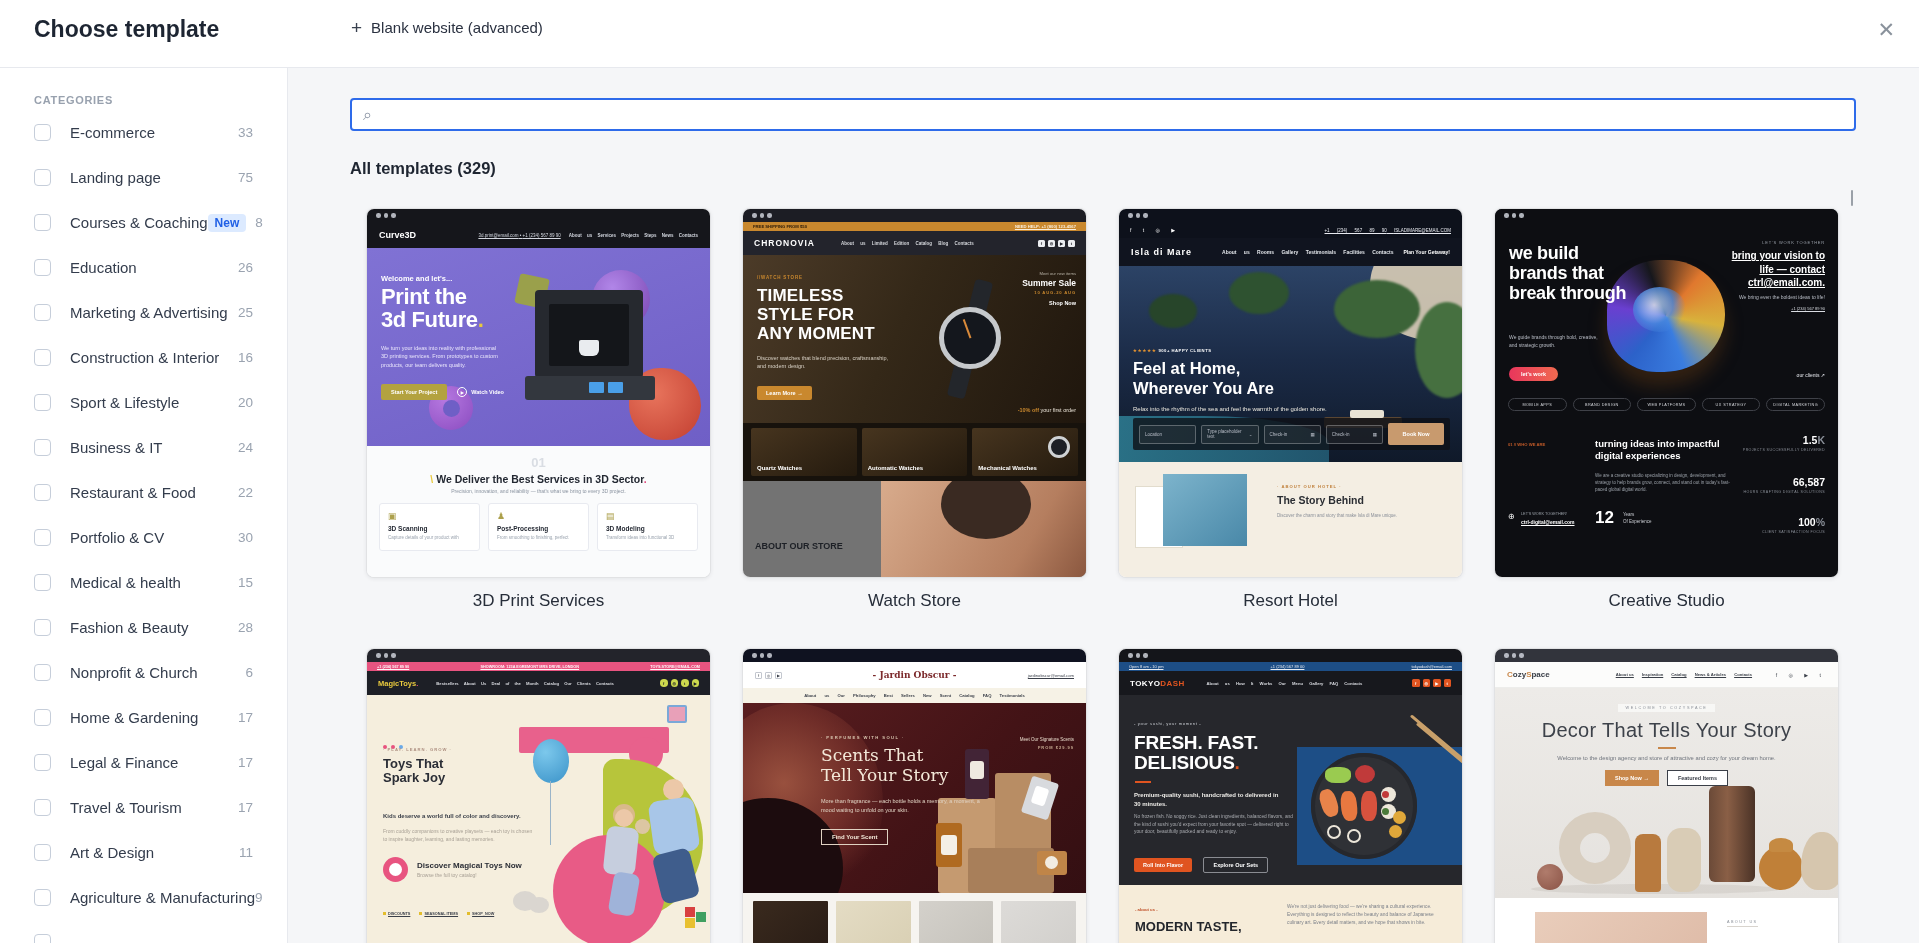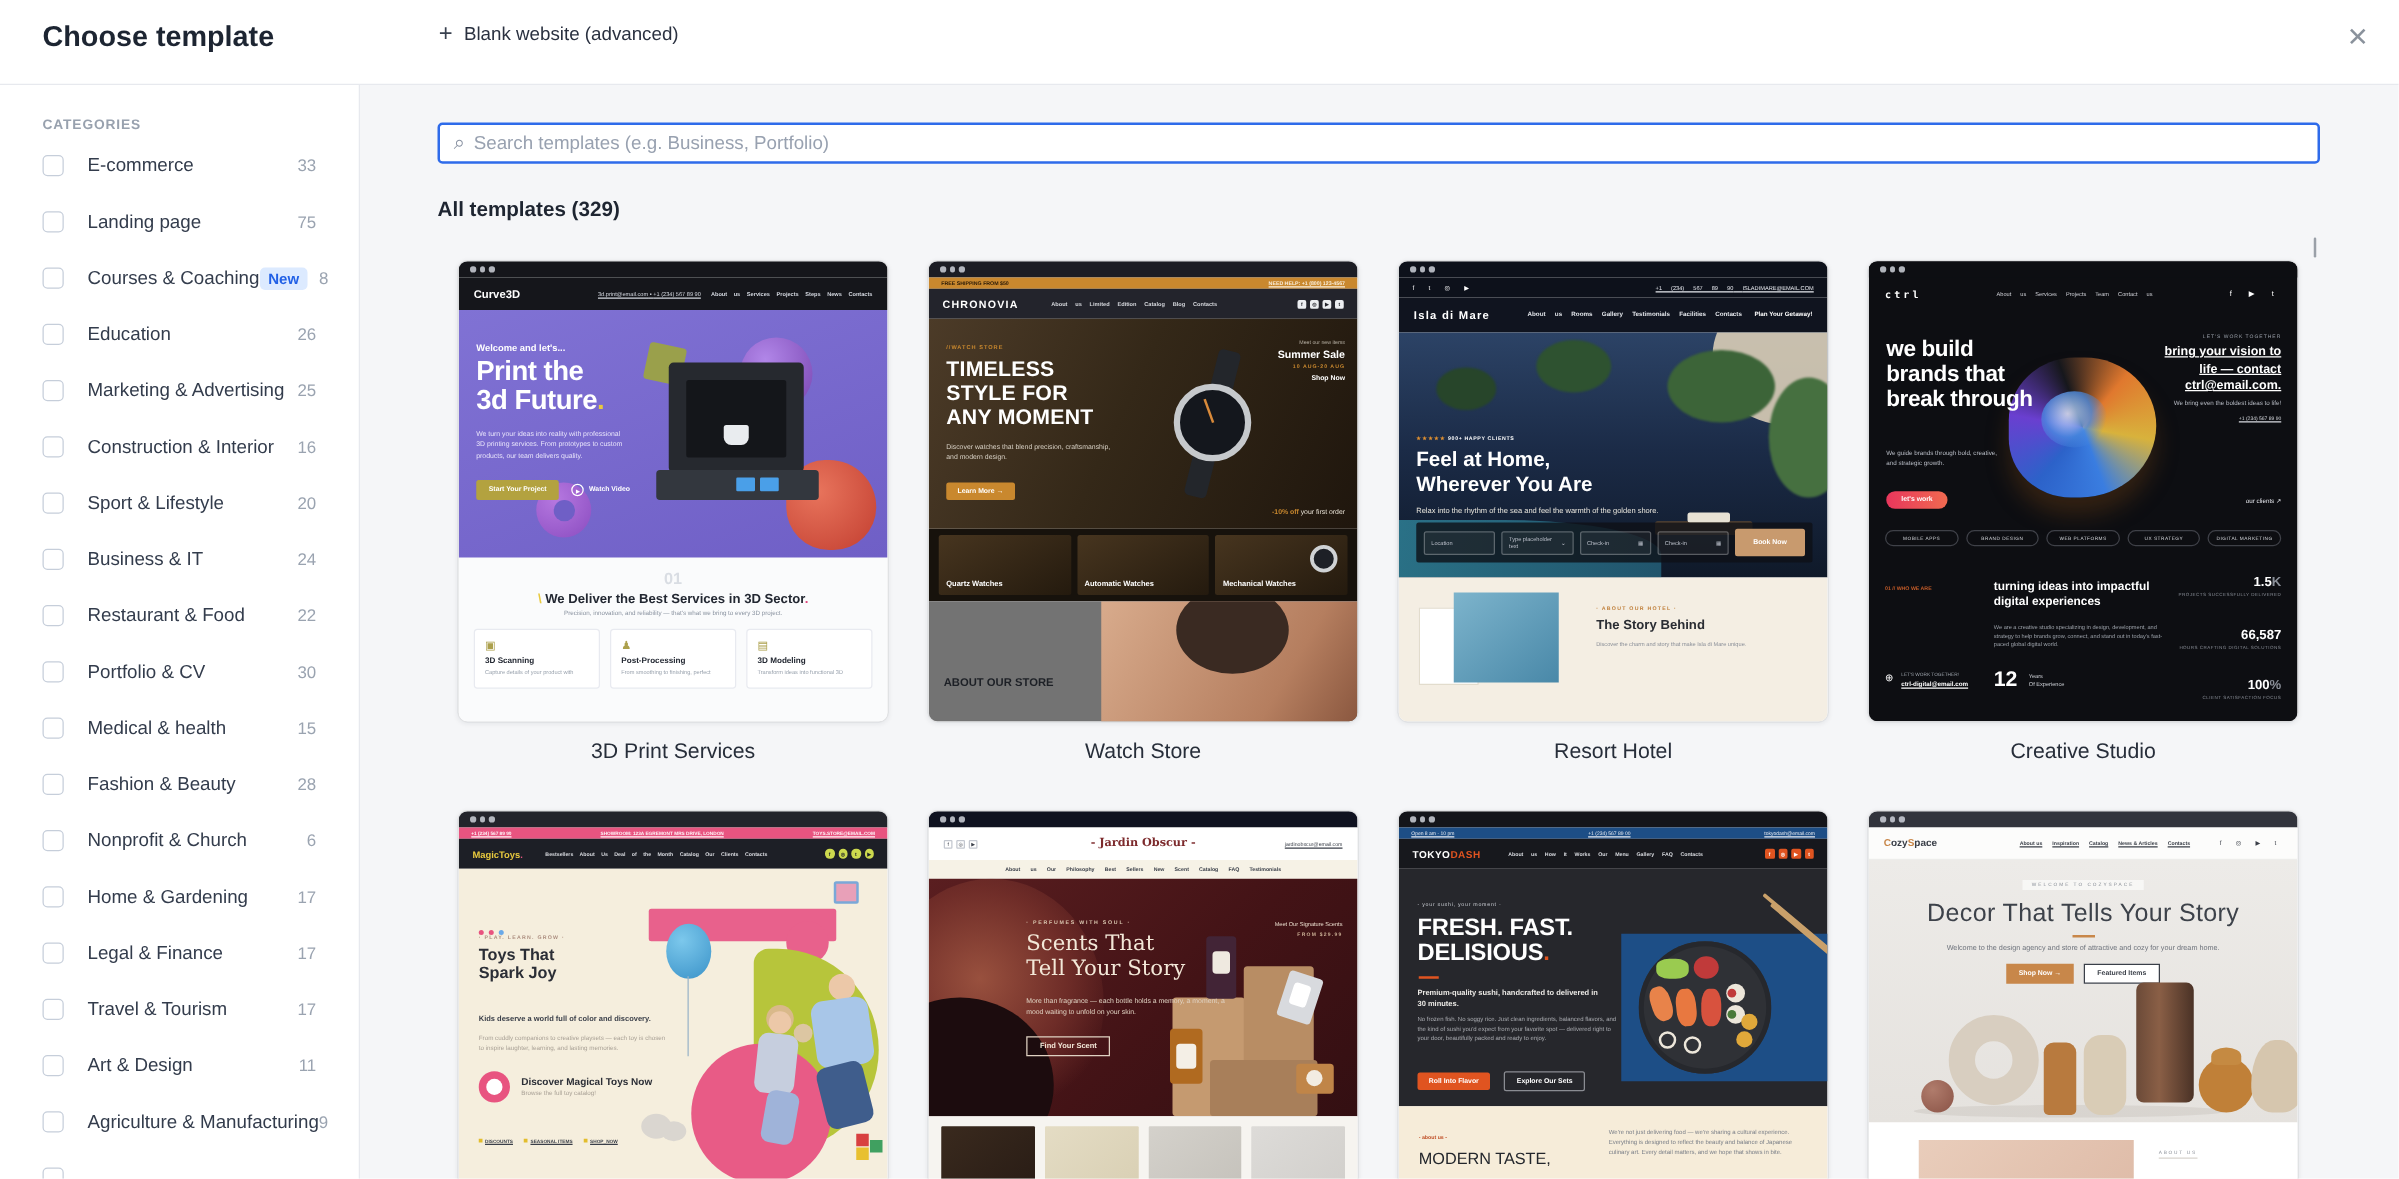--- a/index.html
+++ b/index.html
@@ -275,21 +275,21 @@
   .c7 .btn2 { display:inline-block; border:1px solid #8a8c92; color:#fff; font-size:5.5px;
               font-weight:700; padding:4px 9px; border-radius:2px; margin-left:7px; }
   .c7 .bluebox { position:absolute; left:178px; top:52px; width:170px; height:118px; background:#1d4e86; }
   .c7 .platter { position:absolute; left:14px; top:6px; width:106px; height:106px; border-radius:50%;
                  background:#2f3136; box-shadow:inset 0 0 0 4px #26282d; }
   .c7 .s { position:absolute; border-radius:50%; }
   .c7 .stick { position:absolute; width:84px; height:3px; background:#c9a06a; border-radius:2px;
                transform:rotate(40deg); }
   .c7 .about { position:absolute; left:0; right:0; top:236px; height:134px; background:#f6ecd9; }
   .c7 .ak { position:absolute; left:16px; top:22px; font-size:4.2px; font-weight:700; color:#c05028; }
-  .c7 .ah { position:absolute; left:16px; top:34px; font-size:13px; font-weight:400; color:#23262c; }
+  .c7 .ah { position:absolute; left:16px; top:34px; font-size:13px; font-weight:700; color:#23262c; }
   .c7 .at { position:absolute; left:168px; top:18px; width:164px; font-size:4.8px; line-height:1.65; color:#7a7f88; }
 
   
   .c8 .chrome { background:#32343c; }
   .c8 .head { height:26px; background:#fcfcfb; display:flex; align-items:center; padding:0 12px;
               border-bottom:1px solid #ededeb; }
   .c8 .logo { font-size:8px; font-weight:700; color:#3a3f48; }
   .c8 .logo i { color:#c8874a; font-style:normal; }
   .c8 .nav { margin-left:66px; display:flex; gap:8px; }
   .c8 .nav span { font-size:4.2px; color:#3a3f48; font-weight:700; text-decoration:underline; }
@@ -419,21 +419,20 @@
       <span class="cc">9</span>
     </div>
     <div class="cat" style="margin-top:21px;">
       <span class="cb"></span>
     </div>
   </div>
 
   <div class="main">
     <div class="search">
       <span class="sic">⌕</span>
-      <input placeholder="Search templates (e.g. Business, Portfolio)" style="">
     </div>
     <div class="scroll-thumb"></div>
     <div class="all-heading">All templates (329)</div>
 
     <div class="grid">
 
       <div class="card">
         <div class="thumb c1">
           <div class="chrome">
               <i></i>
@@ -629,25 +628,20 @@
       </div>
 
       <div class="card">
         <div class="thumb c4">
           <div class="thumbbg"></div>
           <div class="chrome">
               <i></i>
               <i></i>
               <i></i>
             </div>
-          <div class="head">
-            <span class="logo">ctrl</span>
-            <span class="nav mini">About us  Services  Projects  Team  Contact us</span>
-            <span class="soc">f ▶ t</span>
-          </div>
           <div class="hero">
             <div class="blob">
                 <i></i>
               </div>
             <div class="ab h1" style="left:14px;top:22px;">
               <span>we build</span><br><span>brands that</span><br><span>break through</span>
             </div>
             <div class="rcol">
               <div class="rk">LET'S WORK TOGETHER</div>
               <div class="rh">bring your vision to life — contact ctrl@email.com.</div>

